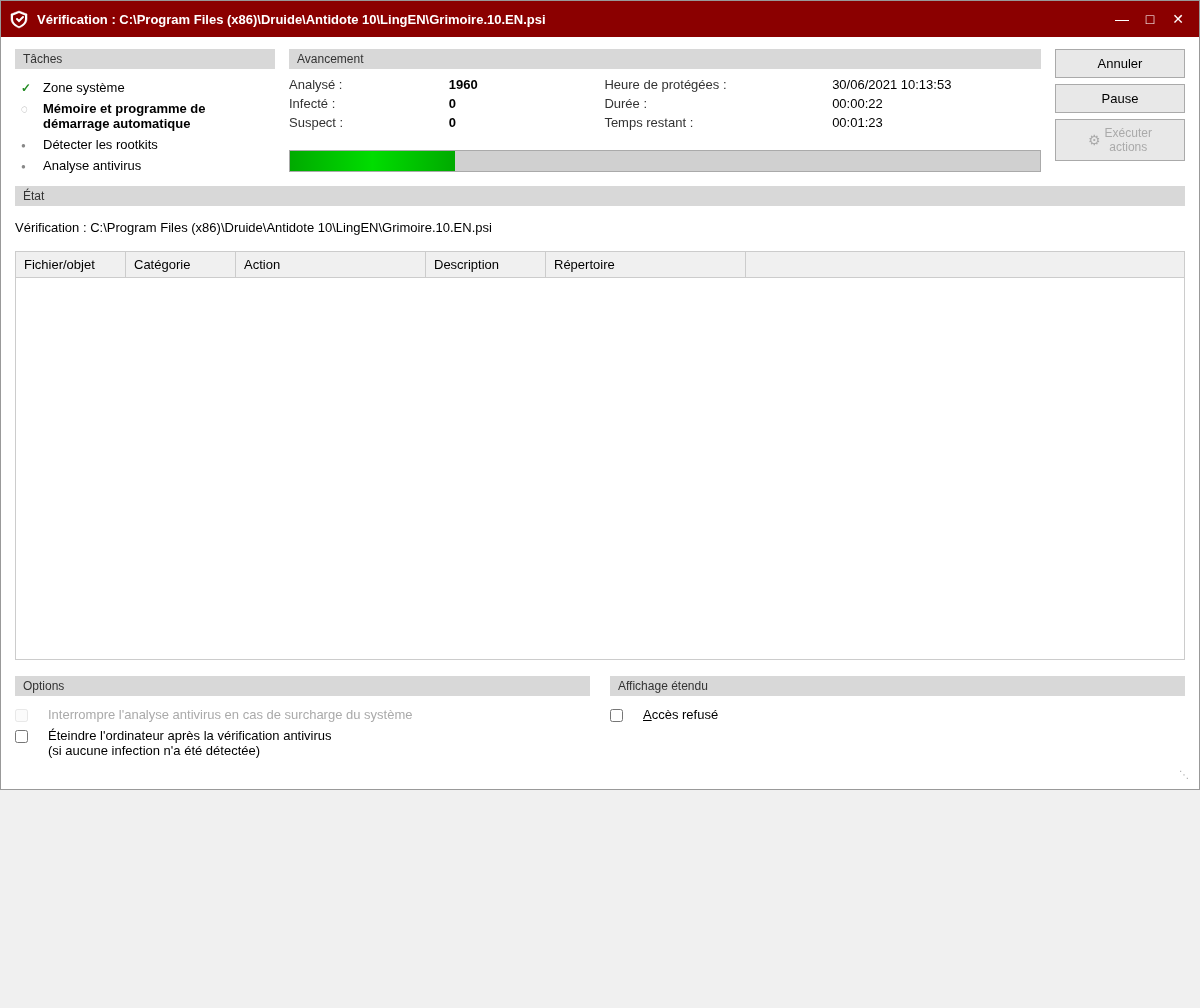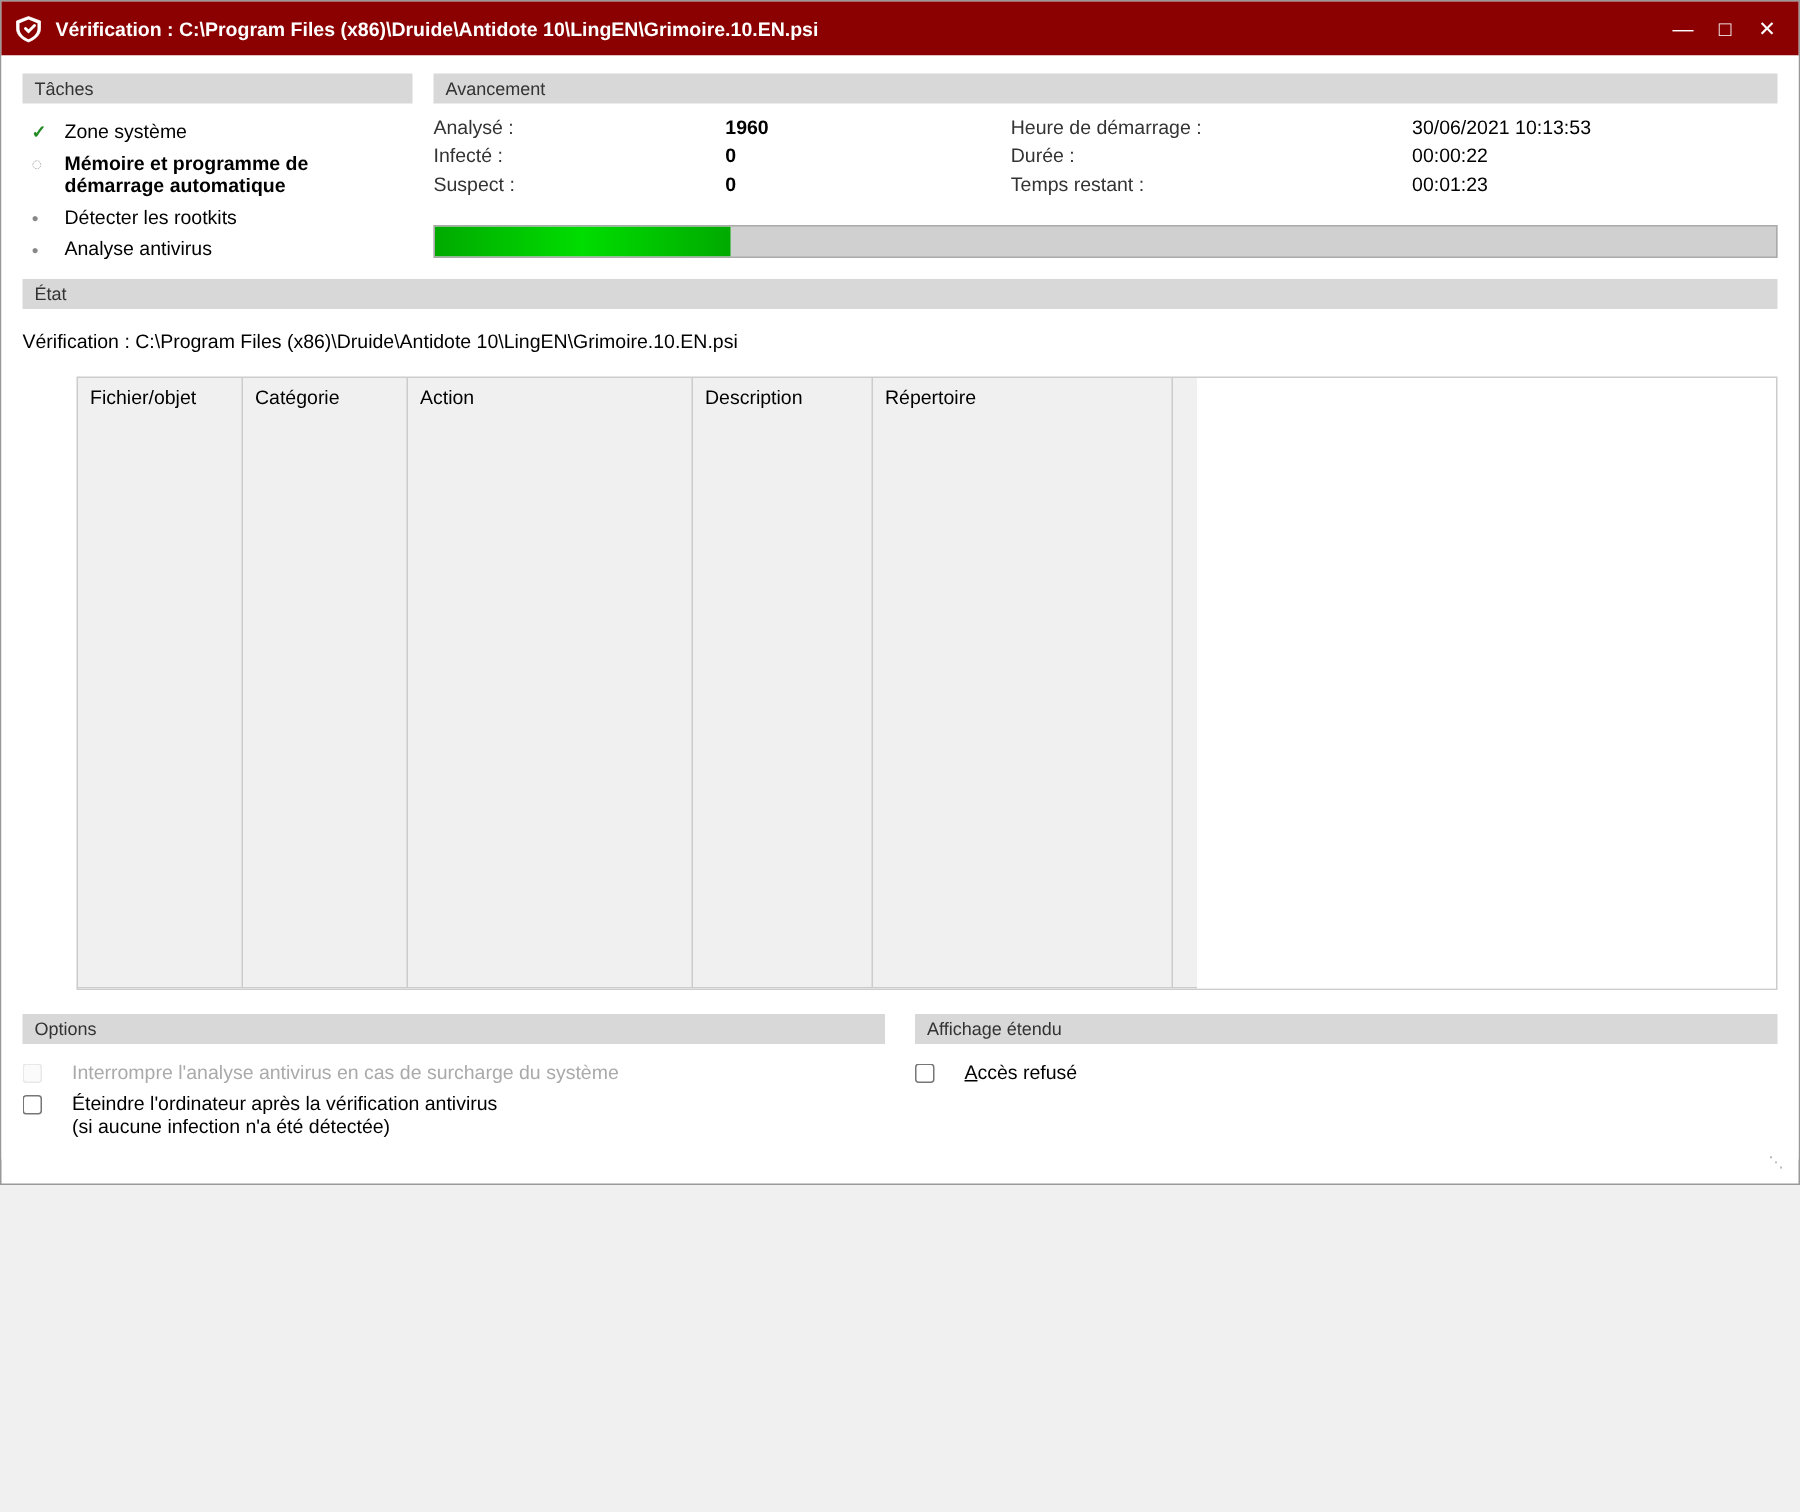--- a/index.html
+++ b/index.html
@@ -174,23 +174,23 @@
     .etat-status-text {
       font-size: 13px;
       color: #000;
       padding: 6px 0;
     }
 
     
     .table-section {
       flex: 1;
       display: flex;
+      flex-direction: column;
       border: 1px solid #ccc;
       overflow: hidden;
-      margin-left: 36px;
     }
     .table-header {
       display: flex;
       background: #f0f0f0;
       border-bottom: 1px solid #ccc;
     }
     .table-header-cell {
       padding: 5px 8px;
       font-size: 13px;
       color: #000;
@@ -298,38 +298,49 @@
           <span class="task-icon bullet">●</span>
           <span>Analyse antivirus</span>
         </div>
       </div>
 
       <div class="progress-panel">
         <div class="section-header">Avancement</div>
         <div class="progress-grid">
           <span class="progress-label">Analysé :</span>
           <span class="progress-value">1960</span>
-          <span class="progress-sublabel">Heure de démarrage :</span>
+          <span class="progress-sublabel">Heure de protégées :</span>
           <span class="progress-subvalue">30/06/2021 10:13:53</span>
 
           <span class="progress-label">Infecté :</span>
           <span class="progress-value">0</span>
           <span class="progress-sublabel">Durée :</span>
           <span class="progress-subvalue">00:00:22</span>
 
           <span class="progress-label">Suspect :</span>
           <span class="progress-value">0</span>
           <span class="progress-sublabel">Temps restant :</span>
           <span class="progress-subvalue">00:01:23</span>
         </div>
         <div class="progress-bar-container">
           <div class="progress-bar-fill"></div>
         </div>
       </div>
 
+      <div class="buttons-panel">
+        <button class="btn">Annuler</button>
+        <button class="btn">Pause</button>
+        <button class="btn btn-execute disabled">
+          <span style="font-size:14px; color:#aaa;">⚙</span>
+          <span style="color:#aaa;">
+            <span>Exécuter</span><br>
+            <span>actions</span>
+          </span>
+        </button>
+      </div>
 
     </div>
 
     <div class="etat-section">
       <div class="section-header">État</div>
       <div class="etat-status-text">Vérification : C:\Program Files (x86)\Druide\Antidote 10\LingEN\Grimoire.10.EN.psi</div>
     </div>
 
     <div class="table-section">
       <div class="table-header">

